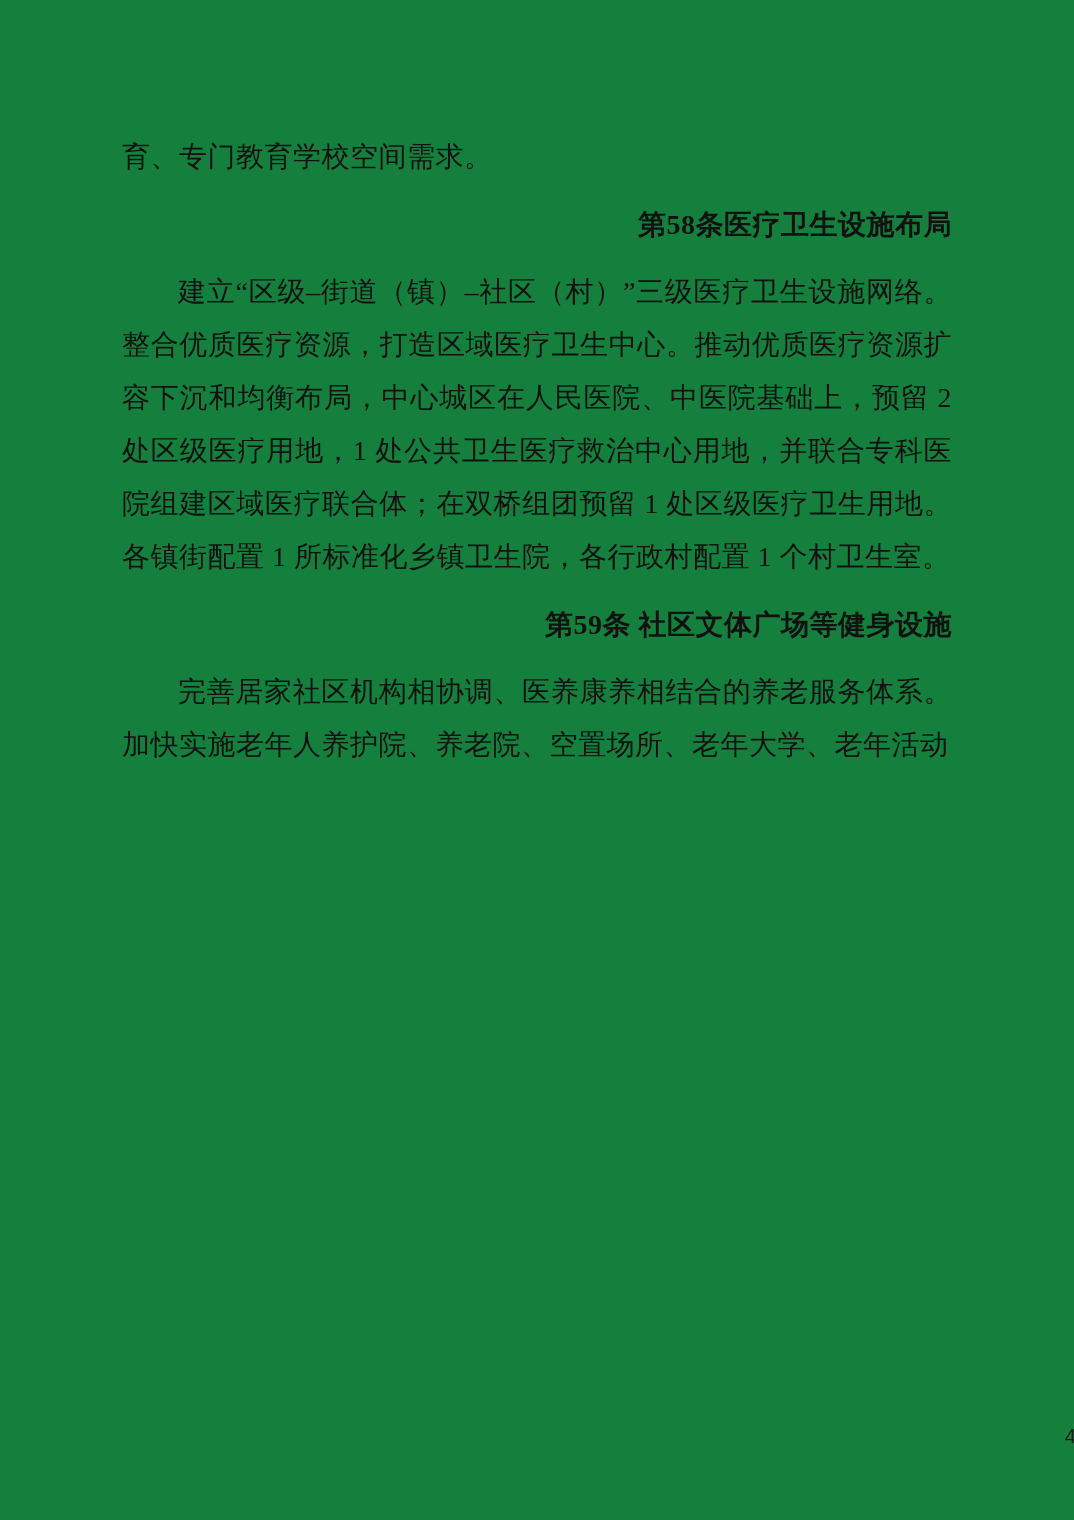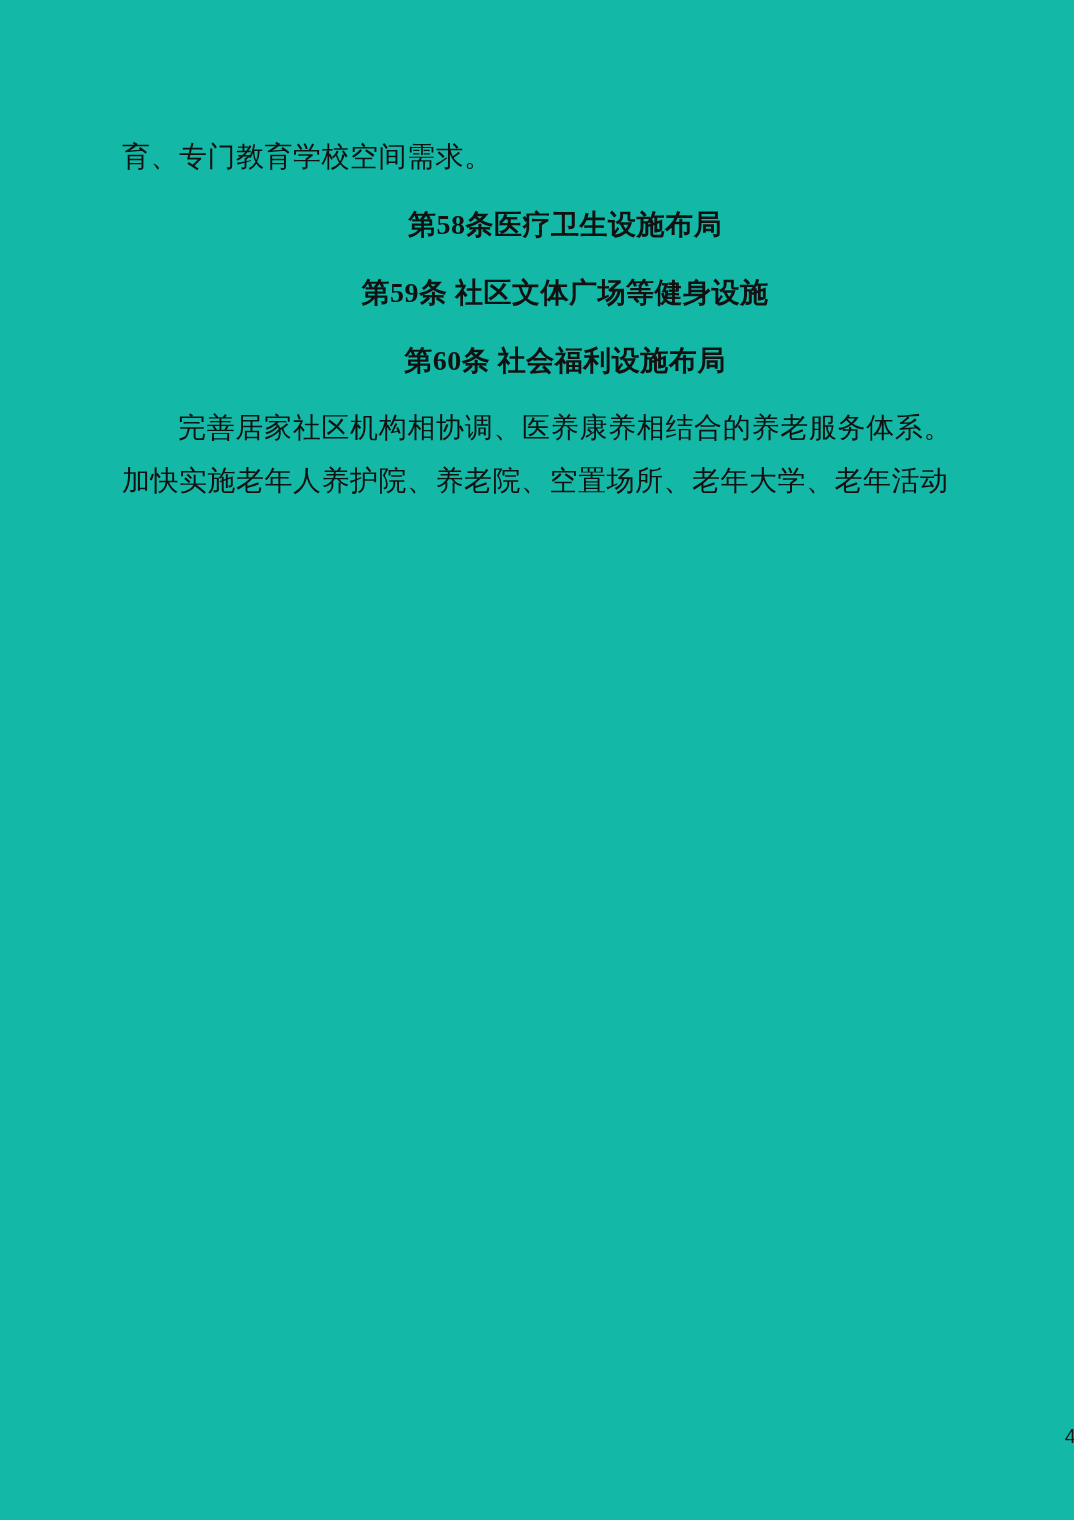--- a/index.html
+++ b/index.html
@@ -4,21 +4,21 @@
 <style>
   html, body {
     margin: 0;
     padding: 0;
     background: #ffffff;
   }
   .page {
     position: relative;
     width: 1074px;
     height: 1520px;
-    background: #14b8a6;
+    background: #15803d;
     overflow: hidden;
     font-family: "Liberation Serif", "DejaVu Serif", serif;
     color: #111111;
   }
   .content {
     padding: 130px 122px 0 122px;
     font-size: 28px;
     line-height: 53px;
     text-align: justify;
     text-justify: inter-character;
@@ -32,21 +32,21 @@
     text-indent: 0;
   }
   .paragraph {
     text-indent: 2em;
   }
   .heading {
     text-indent: 2em;
     font-weight: bold;
     margin-top: 15px;
     margin-bottom: 14px;
-    text-align: center;
+    text-align: right;
   }
   .page-number {
     position: absolute;
     bottom: 74px;
     left: 13px;
     width: 100%;
     text-align: right;
     font-size: 20px;
     line-height: 20px;
     color: #1a1a1a;
@@ -55,23 +55,23 @@
 </style>
 </head>
 <body>
 
 <div class="page">
   <div class="content">
     <p class="continuation">育、专门教育学校空间需求。</p>
 
     <p class="heading">第58条医疗卫生设施布局</p>
 
+    <p class="paragraph">建立“区级–街道（镇）–社区（村）”三级医疗卫生设施网络。整合优质医疗资源，打造区域医疗卫生中心。推动优质医疗资源扩容下沉和均衡布局，中心城区在人民医院、中医院基础上，预留 2 处区级医疗用地，1 处公共卫生医疗救治中心用地，并联合专科医院组建区域医疗联合体；在双桥组团预留 1 处区级医疗卫生用地。各镇街配置 1 所标准化乡镇卫生院，各行政村配置 1 个村卫生室。</p>
 
     <p class="heading">第59条 社区文体广场等健身设施</p>
 
 
-    <p class="heading">第60条 社会福利设施布局</p>
 
     <p class="paragraph">完善居家社区机构相协调、医养康养相结合的养老服务体系。加快实施老年人养护院、养老院、空置场所、老年大学、老年活动</p>
   </div>
 
   <div class="page-number">47</div>
 </div>
 
 </body></html>

